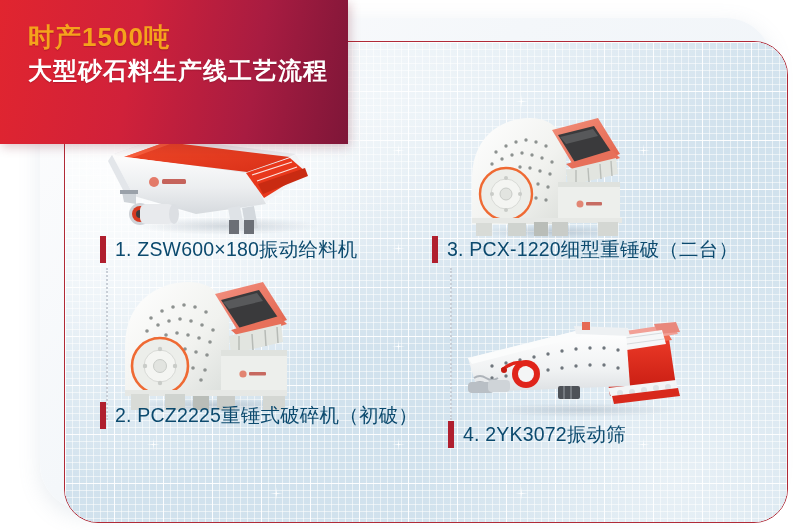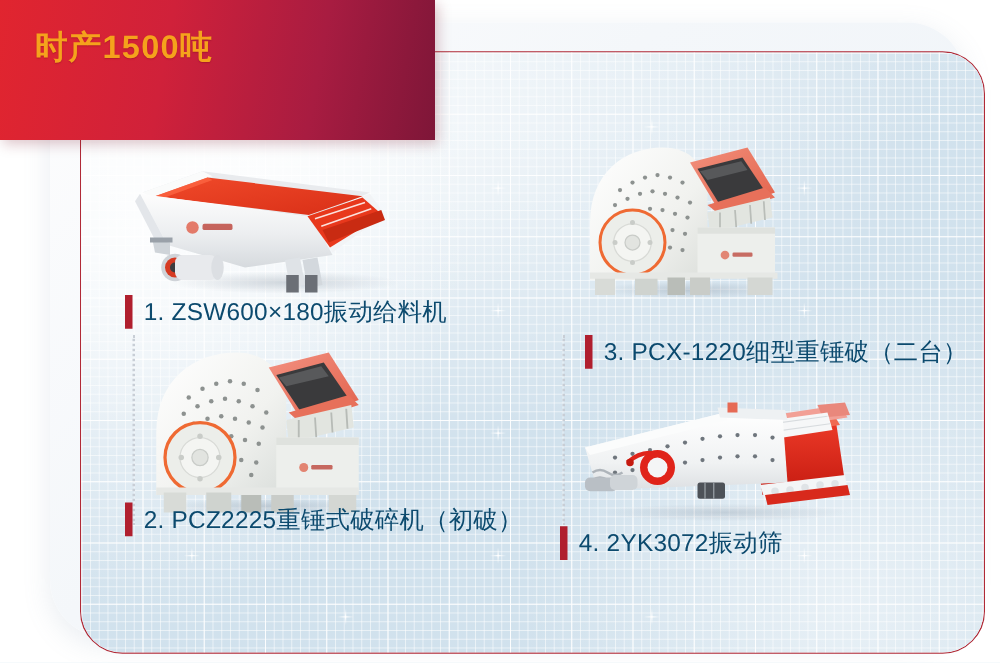--- a/index.html
+++ b/index.html
@@ -57,21 +57,21 @@
   }
   .sparkle {
     position: absolute; width: 13px; height: 13px; pointer-events: none;
     background:
       linear-gradient(to right, rgba(255,255,255,0) 0%, #ffffff 50%, rgba(255,255,255,0) 100%) center/100% 1.4px no-repeat,
       linear-gradient(to bottom, rgba(255,255,255,0) 0%, #ffffff 50%, rgba(255,255,255,0) 100%) center/1.4px 100% no-repeat;
   }
 
   
   .banner {
-    position: absolute; left: 0; top: 0; width: 348px; height: 112px;
+    position: absolute; left: 0; top: 0; width: 348px; height: 144px;
     background: linear-gradient(100deg, #e1252f 0%, #d0213a 38%, #a81c41 72%, #7e1638 100%);
     z-index: 30;
     box-shadow: 2px 3px 10px rgba(120,20,40,0.25);
   }
   .banner-title {
     position: absolute; left: 28px; top: 24px;
     font-size: 26px; font-weight: bold; letter-spacing: 1px;
     color: #f5a21c; line-height: 1.05; white-space: nowrap;
     text-shadow: 0 1px 1px rgba(110,12,30,0.35);
   }
@@ -281,21 +281,21 @@
           </g>
 
         <polygon points="28,108 44,108 44,124 28,124" fill="#d8dbd7"></polygon>
         <polygon points="60,108 78,108 78,124 60,124" fill="#cfd3cf"></polygon>
         <rect x="24" y="106" width="150" height="5" fill="#e6e8e5"></rect>
         <rect x="104" y="110" width="16" height="14" fill="#c9ccc8"></rect>
         <rect x="150" y="110" width="20" height="14" fill="#d4d7d3"></rect>
         <rect x="86" y="110" width="14" height="14" fill="#b9bdb8"></rect>
       </svg>
     </div>
-    <div class="item-label" style="left:468px; top:236px;margin-top:32px;">
+    <div class="item-label" style="left:432px; top:236px;">
       <span class="label-bar"></span>
       <span class="label-text">3. PCX-1220细型重锤破（二台）</span>
     </div>
   </div>
 
   <div class="item" style="left:0; top:0;">
     <div class="item-figure" style="left:105px; top:278px; width:215px; height:135px;">
       <svg width="215" height="135" viewBox="0 0 215 135">
         <defs>
           <linearGradient id="hcBody2" x1="0" y1="0" x2="1" y2="1">
@@ -476,15 +476,16 @@
       </svg>
     </div>
     <div class="item-label" style="left:448px; top:421px;align-items:flex-end;">
       <span class="label-bar"></span>
       <span class="label-text">4. 2YK3072振动筛</span>
     </div>
   </div>
 
   <div class="banner">
     <div class="banner-title">时产1500吨</div>
+    <div class="banner-sub">大型砂石料生产线工艺流程</div>
   </div>
 
 </div>
 
 </body></html>

